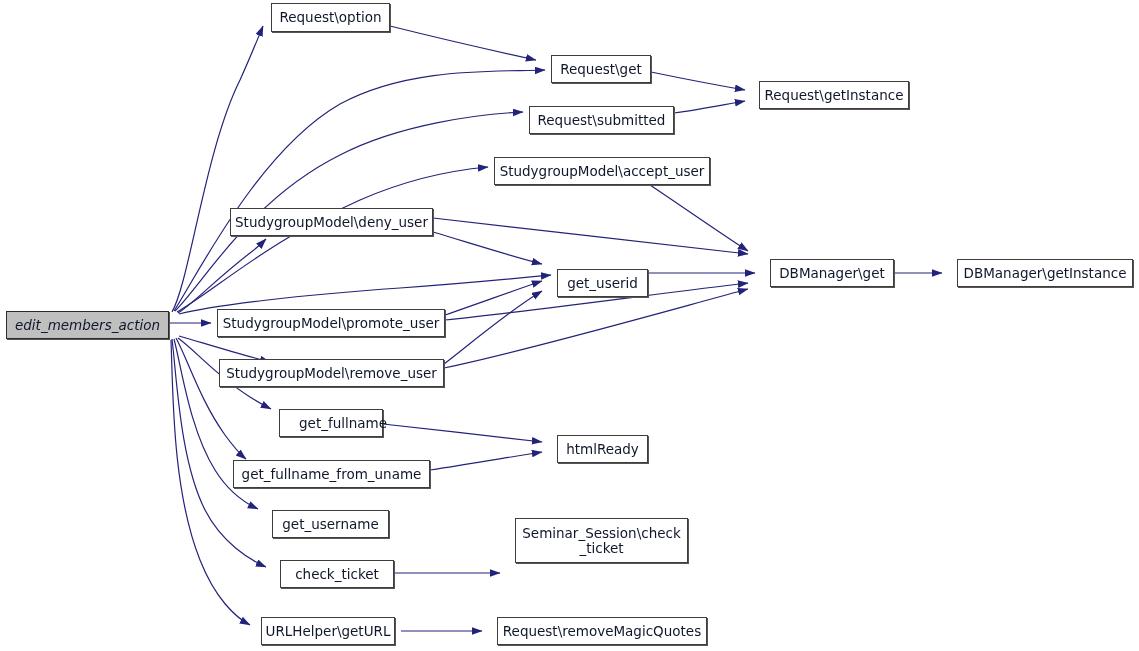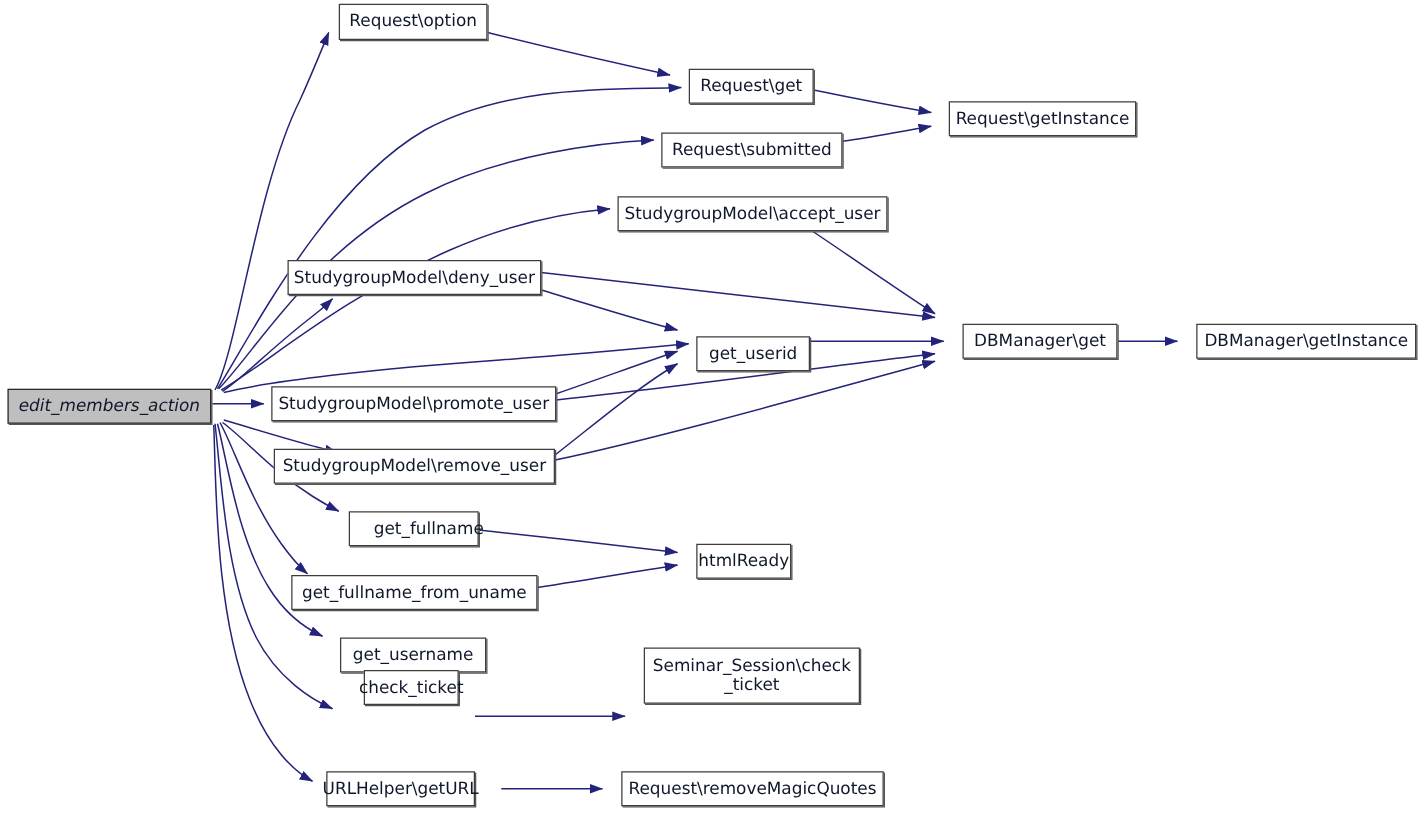--- a/index.html
+++ b/index.html
@@ -97,22 +97,22 @@
       <div class="node" style="left: 759px; top: 81px; width: 150px; height: 28px;">Request\getInstance</div>
       <div class="node" style="left: 529px; top: 106px; width: 145px; height: 28px;">Request\submitted</div>
       <div class="node" style="left: 494px; top: 157px; width: 216px; height: 28px;">StudygroupModel\accept_user</div>
       <div class="node" style="left: 230px; top: 208px; width: 203px; height: 28px;">StudygroupModel\deny_user</div>
       <div class="node" style="left: 557px; top: 269px; width: 91px; height: 28px;">get_userid</div>
       <div class="node" style="left: 770px; top: 259px; width: 124px; height: 28px;">DBManager\get</div>
       <div class="node" style="left: 957px; top: 259px; width: 176px; height: 28px;">DBManager\getInstance</div>
       <div class="node" style="left: 217px; top: 309px; width: 228px; height: 28px;">StudygroupModel\promote_user</div>
       <div class="node" style="left: 219px; top: 359px; width: 225px; height: 28px;">StudygroupModel\remove_user</div>
       <div class="node" style="left: 279px; top: 409px; width: 104px; height: 28px; padding-left: 24px;">get_fullname</div>
-      <div class="node" style="left: 557px; top: 435px; width: 76px; height: 28px;">htmlReady</div>
+      <div class="node" style="left: 557px; top: 435px; width: 91px; height: 28px;">htmlReady</div>
       <div class="node" style="left: 233px; top: 460px; width: 197px; height: 28px;">get_fullname_from_uname</div>
       <div class="node" style="left: 272px; top: 510px; width: 117px; height: 28px;">get_username</div>
       <div class="node" style="left: 515px; top: 518px; width: 173px; height: 45px;">Seminar_Session\check
 _ticket</div>
-      <div class="node" style="left: 280px; top: 536px; width: 76px; height: 28px; margin-left: 11px;">check_ticket</div>
-      <div class="node" style="left: 261px; top: 617px; width: 119px; height: 28px;">URLHelper\getURL</div>
+      <div class="node" style="left: 280px; top: 560px; width: 114px; height: 28px;">check_ticket</div>
+      <div class="node" style="left: 261px; top: 617px; width: 134px; height: 28px;">URLHelper\getURL</div>
       <div class="node" style="left: 497px; top: 617px; width: 210px; height: 28px;">Request\removeMagicQuotes</div>
     </div>
 </div>
 
 </body></html>

